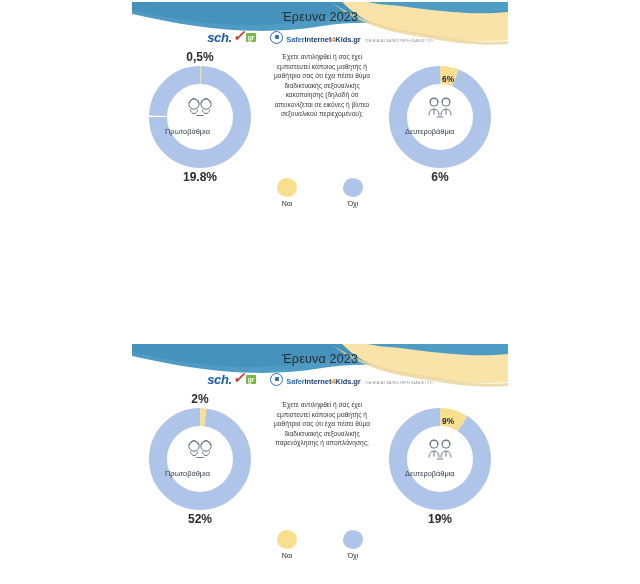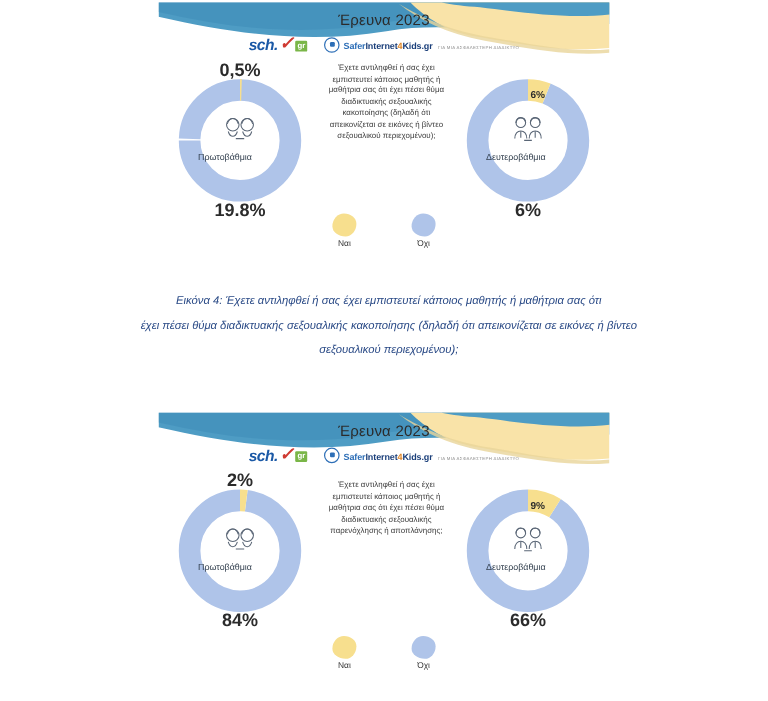--- a/index.html
+++ b/index.html
@@ -44,21 +44,21 @@
   .donut-wrap.left{left:8px;top:2px;}
   .donut-wrap.right{left:248px;top:2px;}
 
   .donut{position:relative;width:106px;height:106px;margin:14px auto 0;}
   .donut svg{display:block;}
   .donut .hub{position:absolute;left:50%;top:50%;transform:translate(-50%,-50%);
     width:70px;text-align:left;}
   .hub .ico{display:block;margin:0 auto 2px;}
   .hub .lvl{font-size:7.4px;color:#33404f;white-space:nowrap;}
 
-  .pct{position:absolute;font-size:15px;font-weight:bold;color:#2b2b2b;}
+  .pct{position:absolute;font-size:12px;font-weight:bold;color:#2b2b2b;}
   .pct.top{left:0;right:0;top:0;text-align:center;}
   .pct.bot{left:0;right:0;bottom:-14px;text-align:center;}
   .pct.inA{left:50%;top:10px;transform:translateX(2px);font-size:8.4px;}
 
   .legend{position:absolute;left:0;right:0;display:flex;justify-content:center;gap:26px;}
   .panel.p1 .legend{top:178px;}
   .panel.p2 .legend{top:188px;}
   .leg-item{width:40px;text-align:center;}
   .leg-blob{width:20px;height:19px;margin:0 auto;border-radius:48% 52% 45% 55%/55% 45% 55% 45%;}
   .leg-lbl{margin-top:3px;font-size:7px;color:#333;}
@@ -165,24 +165,20 @@
         <div class="leg-blob" style="background:#F7DF8E"></div>
         <div class="leg-lbl">Ναι</div>
       </div>
       <div class="leg-item">
         <div class="leg-blob" style="background:#AFC4E9"></div>
         <div class="leg-lbl">Όχι</div>
       </div>
     </div>
   </div>
 
-  <div class="caption">
-    <span>Εικόνα 4: Έχετε αντιληφθεί ή σας έχει εμπιστευτεί κάποιος μαθητής ή μαθήτρια σας ότι</span>
-    <span class="l2">έχει πέσει θύμα διαδικτυακής σεξουαλικής κακοποίησης (δηλαδή ότι απεικονίζεται σε εικόνες ή βίντεο σεξουαλικού περιεχομένου);</span>
-  </div>
 
   <div class="panel p2">
 
     <div class="banner">
       <svg width="376" height="48" viewBox="0 0 376 48">
         <rect x="0" y="0" width="376" height="48" fill="#ffffff"></rect>
         <path d="M0,2 L376,2 L376,20 C300,34 250,16 190,26 C130,36 70,30 0,14 Z" fill="#4E9CC4"></path>
         <path d="M0,2 L376,2 L376,12 C300,22 240,10 180,20 C120,30 60,24 0,10 Z" fill="#3E8CB8" opacity=".55"></path>
         <path d="M210,2 L376,2 L376,40 C330,44 300,36 262,30 C240,26 222,14 210,2 Z" fill="#F9E3A8"></path>
         <path d="M236,2 L376,2 L376,12 C340,16 300,10 268,6 C256,5 244,4 236,2 Z" fill="#4E9CC4"></path>
@@ -227,21 +223,21 @@
                 <path d="M4.4 7.2c1-3 3-4.4 4.6-4.4s3.6 1.4 4.6 4.4"></path>
                 <path d="M16.4 7.2c1-3 3-4.4 4.6-4.4s3.6 1.4 4.6 4.4"></path>
                 <path d="M5.2 13.6c.8 2.6 2.3 4 3.8 4s3-1.4 3.8-4"></path>
                 <path d="M17.2 13.6c.8 2.6 2.3 4 3.8 4s3-1.4 3.8-4"></path>
                 <path d="M11.5 19.5h7"></path>
               </g>
             </svg>
             <span class="lvl">Πρωτοβάθμια</span>
           </div>
         </div>
-        <div class="pct bot">84%</div>
+        <div class="pct bot">52%</div>
       </div>
 
       <div class="donut-wrap right">
         <div class="donut">
           <svg width="106" height="106" viewBox="0 0 106 106">
             <circle cx="53" cy="53" r="42" fill="none" stroke="#AFC4E9" stroke-width="18" stroke-dasharray="240.2 23.7" stroke-dashoffset="-23.7" transform="rotate(-90 53 53)"></circle>
             <circle cx="53" cy="53" r="42" fill="none" stroke="#F7DF8E" stroke-width="18" stroke-dasharray="23.7 240.2" stroke-dashoffset="0" transform="rotate(-90 53 53)"></circle>
           </svg>
           <div class="hub">
             <svg class="ico" width="30" height="22" viewBox="0 0 30 22">
@@ -253,21 +249,21 @@
                 <path d="M4 19.5c0-4.2 2.2-6.4 5-6.4s5 2.2 5 6.4"></path>
                 <path d="M16 19.5c0-4.2 2.2-6.4 5-6.4s5 2.2 5 6.4"></path>
                 <path d="M9 13.3v5.4M21 13.3v5.4"></path>
                 <path d="M11.8 21h6.4"></path>
               </g>
             </svg>
             <span class="lvl">Δευτεροβάθμια</span>
           </div>
           <div class="pct inA">9%</div>
         </div>
-        <div class="pct bot">66%</div>
+        <div class="pct bot">19%</div>
       </div>
     </div>
 
     <div class="legend">
       <div class="leg-item">
         <div class="leg-blob" style="background:#F7DF8E"></div>
         <div class="leg-lbl">Ναι</div>
       </div>
       <div class="leg-item">
         <div class="leg-blob" style="background:#AFC4E9"></div>

